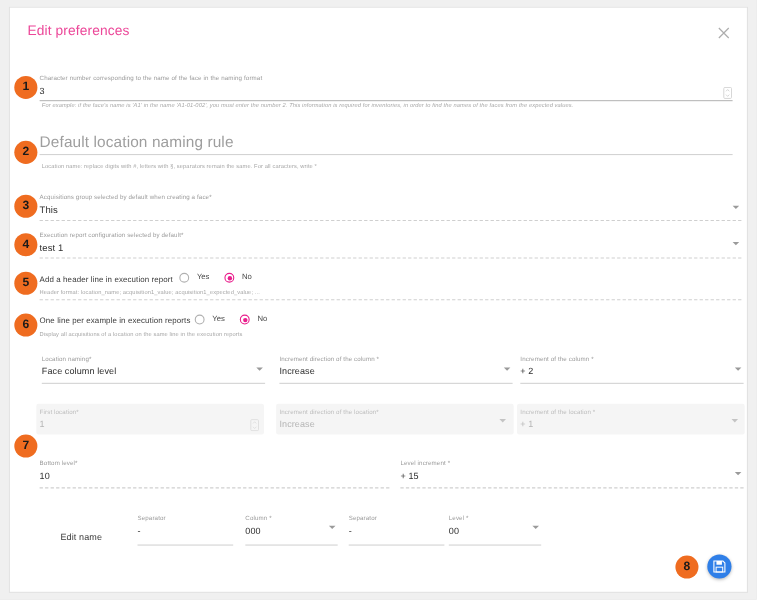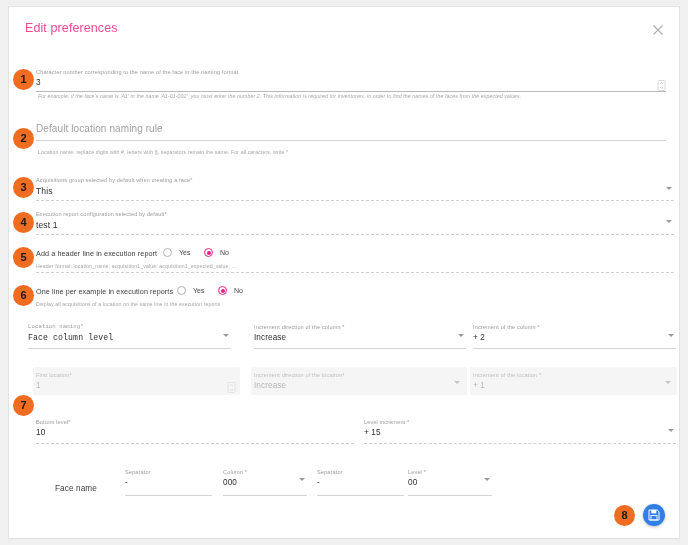--- a/index.html
+++ b/index.html
@@ -220,21 +220,21 @@
           <rect x="1" y="0.5" width="7" height="10" rx="1" stroke="#9a9a9a" stroke-width="0.8" fill="none"></rect>
           <path d="M3 4 L4.5 2.4 L6 4" stroke="#9a9a9a" stroke-width="0.8" fill="none"></path>
           <path d="M3 7 L4.5 8.6 L6 7" stroke="#9a9a9a" stroke-width="0.8" fill="none"></path>
         </svg>
       </div>
     </div>
     <div class="helper italic" style="left:29px; top:86px;">For example: if the face's name is 'A1' in the name 'A1-01-002', you must enter the number 2. This information is required for inventories, in order to find the names of the faces from the expected values.</div>
 
     <div class="badge" style="left:4px; top:121px;">2</div>
     <div class="field" style="left:27px; top:116px; width:630px;">
-      <div class="fld-value placeholder" style="font-size:10px;">Default location naming rule</div>
+      <div class="fld-value placeholder" style="font-size:14px;">Default location naming rule</div>
       <div class="fld-underline" style="margin-top:5px;"></div>
     </div>
     <div class="helper" style="left:29px; top:142px;">Location name: replace digits with #, letters with §, separators remain the same. For all caracters, write *</div>
 
     <div class="badge" style="left:4px; top:170px;">3</div>
     <div class="field" style="left:27px; top:169px; width:638px;">
       <div class="fld-label">Acquisitions group selected by default when creating a face*</div>
       <div class="fld-value" style="margin-top:1px;font-size:8.6px;">This</div>
       <div class="fld-underline dashed" style="margin-top:3px;"></div>
       <div class="caret" style="top:11px;"></div>
@@ -262,21 +262,21 @@
     <div class="badge" style="left:4px; top:278px;">6</div>
     <div class="radio-row" style="left:27px; top:278px; width:320px; height:14px;">
       <div class="radio-caption" style="left:0; top:2px;">One line per example in execution reports</div>
       <div class="radio" style="left:141px; top:1px;"></div>
       <div class="radio-label" style="left:157px; top:2px;">Yes</div>
       <div class="radio checked" style="left:182px; top:1px;"></div>
       <div class="radio-label" style="left:198px; top:2px;">No</div>
     </div>
     <div class="helper" style="left:27px; top:294px;">Display all acquisitions of a location on the same line in the execution reports</div>
 
-    <div class="field" style="left:19px; top:316px; width:203px;font-family:Liberation Mono, monospace;">
+    <div class="field" style="left:29px; top:316px; width:203px;">
       <div class="fld-label">Location naming*</div>
       <div class="fld-value" style="margin-top:1px;">Face column level</div>
       <div class="fld-underline" style="margin-top:4px;"></div>
       <div class="caret" style="top:11px;"></div>
     </div>
 
     <div class="field" style="left:245px; top:316px; width:212px;">
       <div class="fld-label">Increment direction of the column *</div>
       <div class="fld-value" style="margin-top:1px;">Increase</div>
       <div class="fld-underline" style="margin-top:4px;"></div>
@@ -326,21 +326,21 @@
       <div class="fld-underline dashed" style="margin-top:4px;"></div>
     </div>
 
     <div class="field" style="left:355px; top:411px; width:312px;">
       <div class="fld-label">Level increment *</div>
       <div class="fld-value" style="margin-top:1px;">+ 15</div>
       <div class="fld-underline dashed" style="margin-top:4px;"></div>
       <div class="caret" style="top:11px;"></div>
     </div>
 
-    <div class="facename-lbl" style="left:46px; top:477px;">Face name</div>
+    <div class="facename-lbl" style="left:46px; top:477px;">Edit name</div>
 
     <div class="field" style="left:116px; top:461px; width:87px;">
       <div class="fld-label">Separator</div>
       <div class="fld-value" style="margin-top:1px;">-</div>
       <div class="fld-underline" style="margin-top:6px;"></div>
     </div>
 
     <div class="field" style="left:214px; top:461px; width:84px;">
       <div class="fld-label">Column *</div>
       <div class="fld-value" style="margin-top:1px;">000</div>

